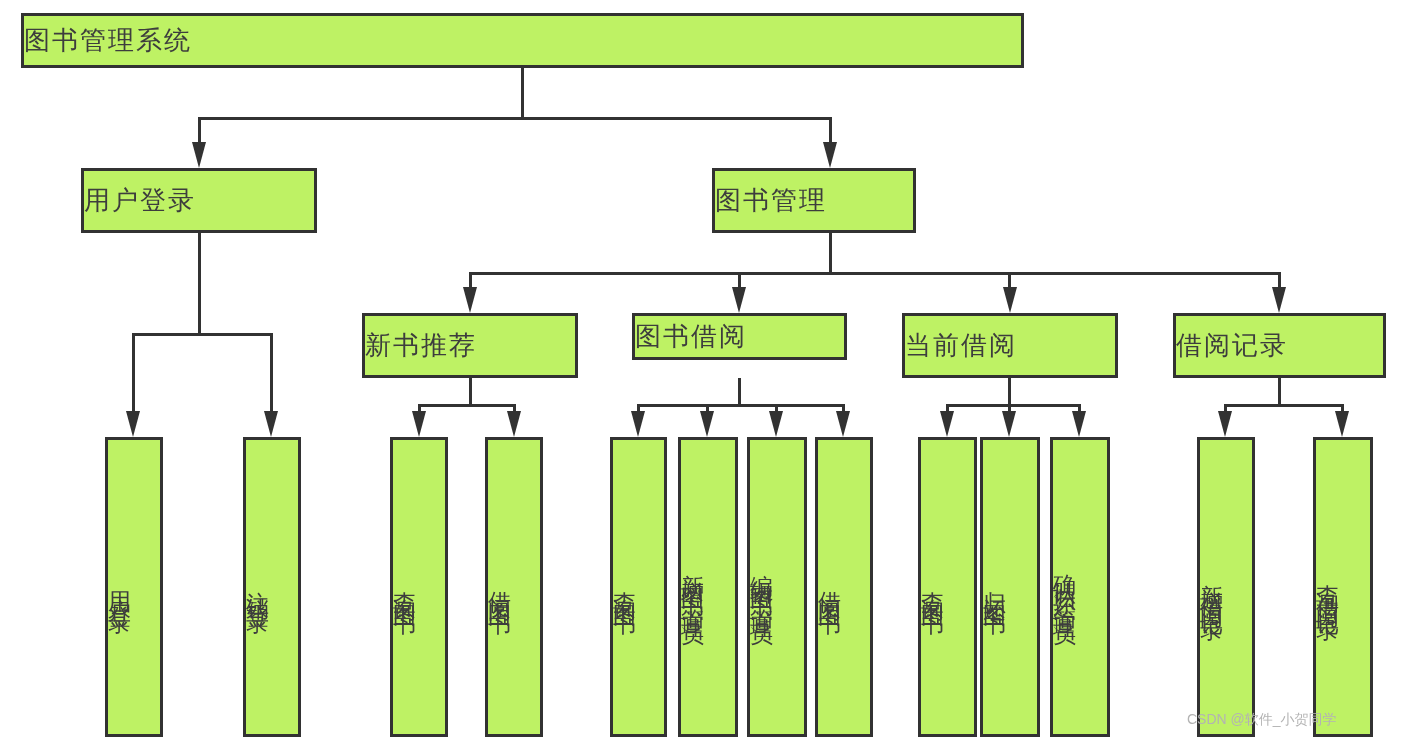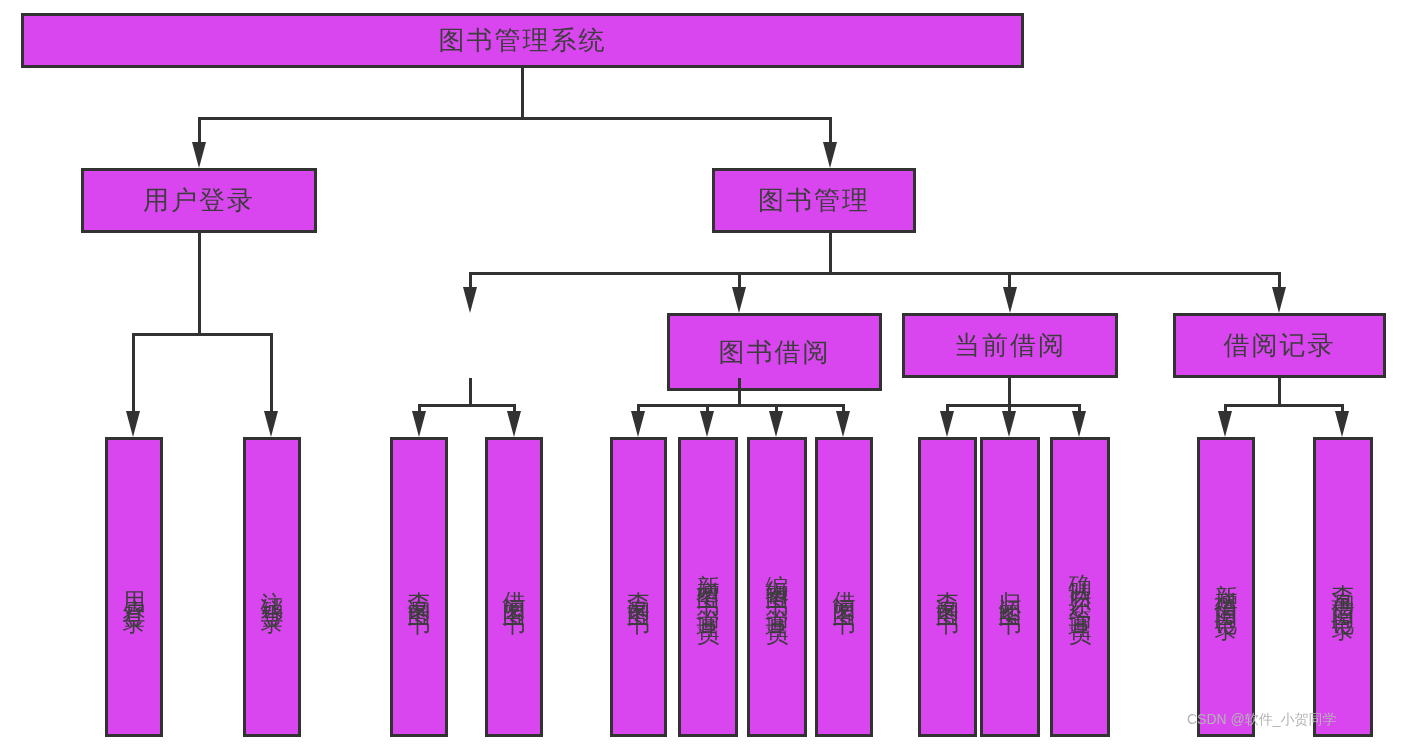--- a/index.html
+++ b/index.html
@@ -7,22 +7,22 @@
     position:relative;
     width:1405px;height:747px;
     background:var(--background,#ffffff);
     font-family:"Liberation Sans","DejaVu Sans",sans-serif;
     overflow:hidden;
   }
   .box{
     position:absolute;
     box-sizing:border-box;
     border:3px solid var(--box-border,#323232);
-    background:#d946ef;
-    display:flex;align-items:center;justify-content:center;
+    background:#bef264;
+    display:flex;align-items:center;
     color:var(--box-text,#3d3d3d);
   }
   .h-label{
     font-size:26px;
     letter-spacing:2px;
     white-space:nowrap;
   }
   .v-label{
     writing-mode:vertical-rl;
     text-orientation:mixed;
@@ -85,21 +85,24 @@
   <div class="line" style="left:469px;top:272px;width:812px;height:3px;"></div>
   <div class="line" style="left:469px;top:272px;width:3px;height:17px;"></div>
   <div class="arrow" style="left:463px;top:287px;"></div>
   <div class="line" style="left:738px;top:272px;width:3px;height:17px;"></div>
   <div class="arrow" style="left:732px;top:287px;"></div>
   <div class="line" style="left:1008px;top:272px;width:3px;height:17px;"></div>
   <div class="arrow" style="left:1003px;top:287px;"></div>
   <div class="line" style="left:1278px;top:272px;width:3px;height:17px;"></div>
   <div class="arrow" style="left:1272px;top:287px;"></div>
 
-  <div class="box" style="left:632px;top:313px;width:215px;height:78px;margin-left:35px;">
+  <div class="box" style="left:362px;top:313px;width:216px;height:65px;">
+    <span class="h-label">新书推荐</span>
+  </div>
+  <div class="box" style="left:632px;top:313px;width:215px;height:47px;">
     <span class="h-label">图书借阅</span>
   </div>
   <div class="box" style="left:1173px;top:313px;width:213px;height:65px;">
     <span class="h-label">借阅记录</span>
   </div>
   <div class="box" style="left:902px;top:313px;width:216px;height:65px;">
     <span class="h-label">当前借阅</span>
   </div>
 
   <div class="line" style="left:469px;top:378px;width:3px;height:29px;"></div>

